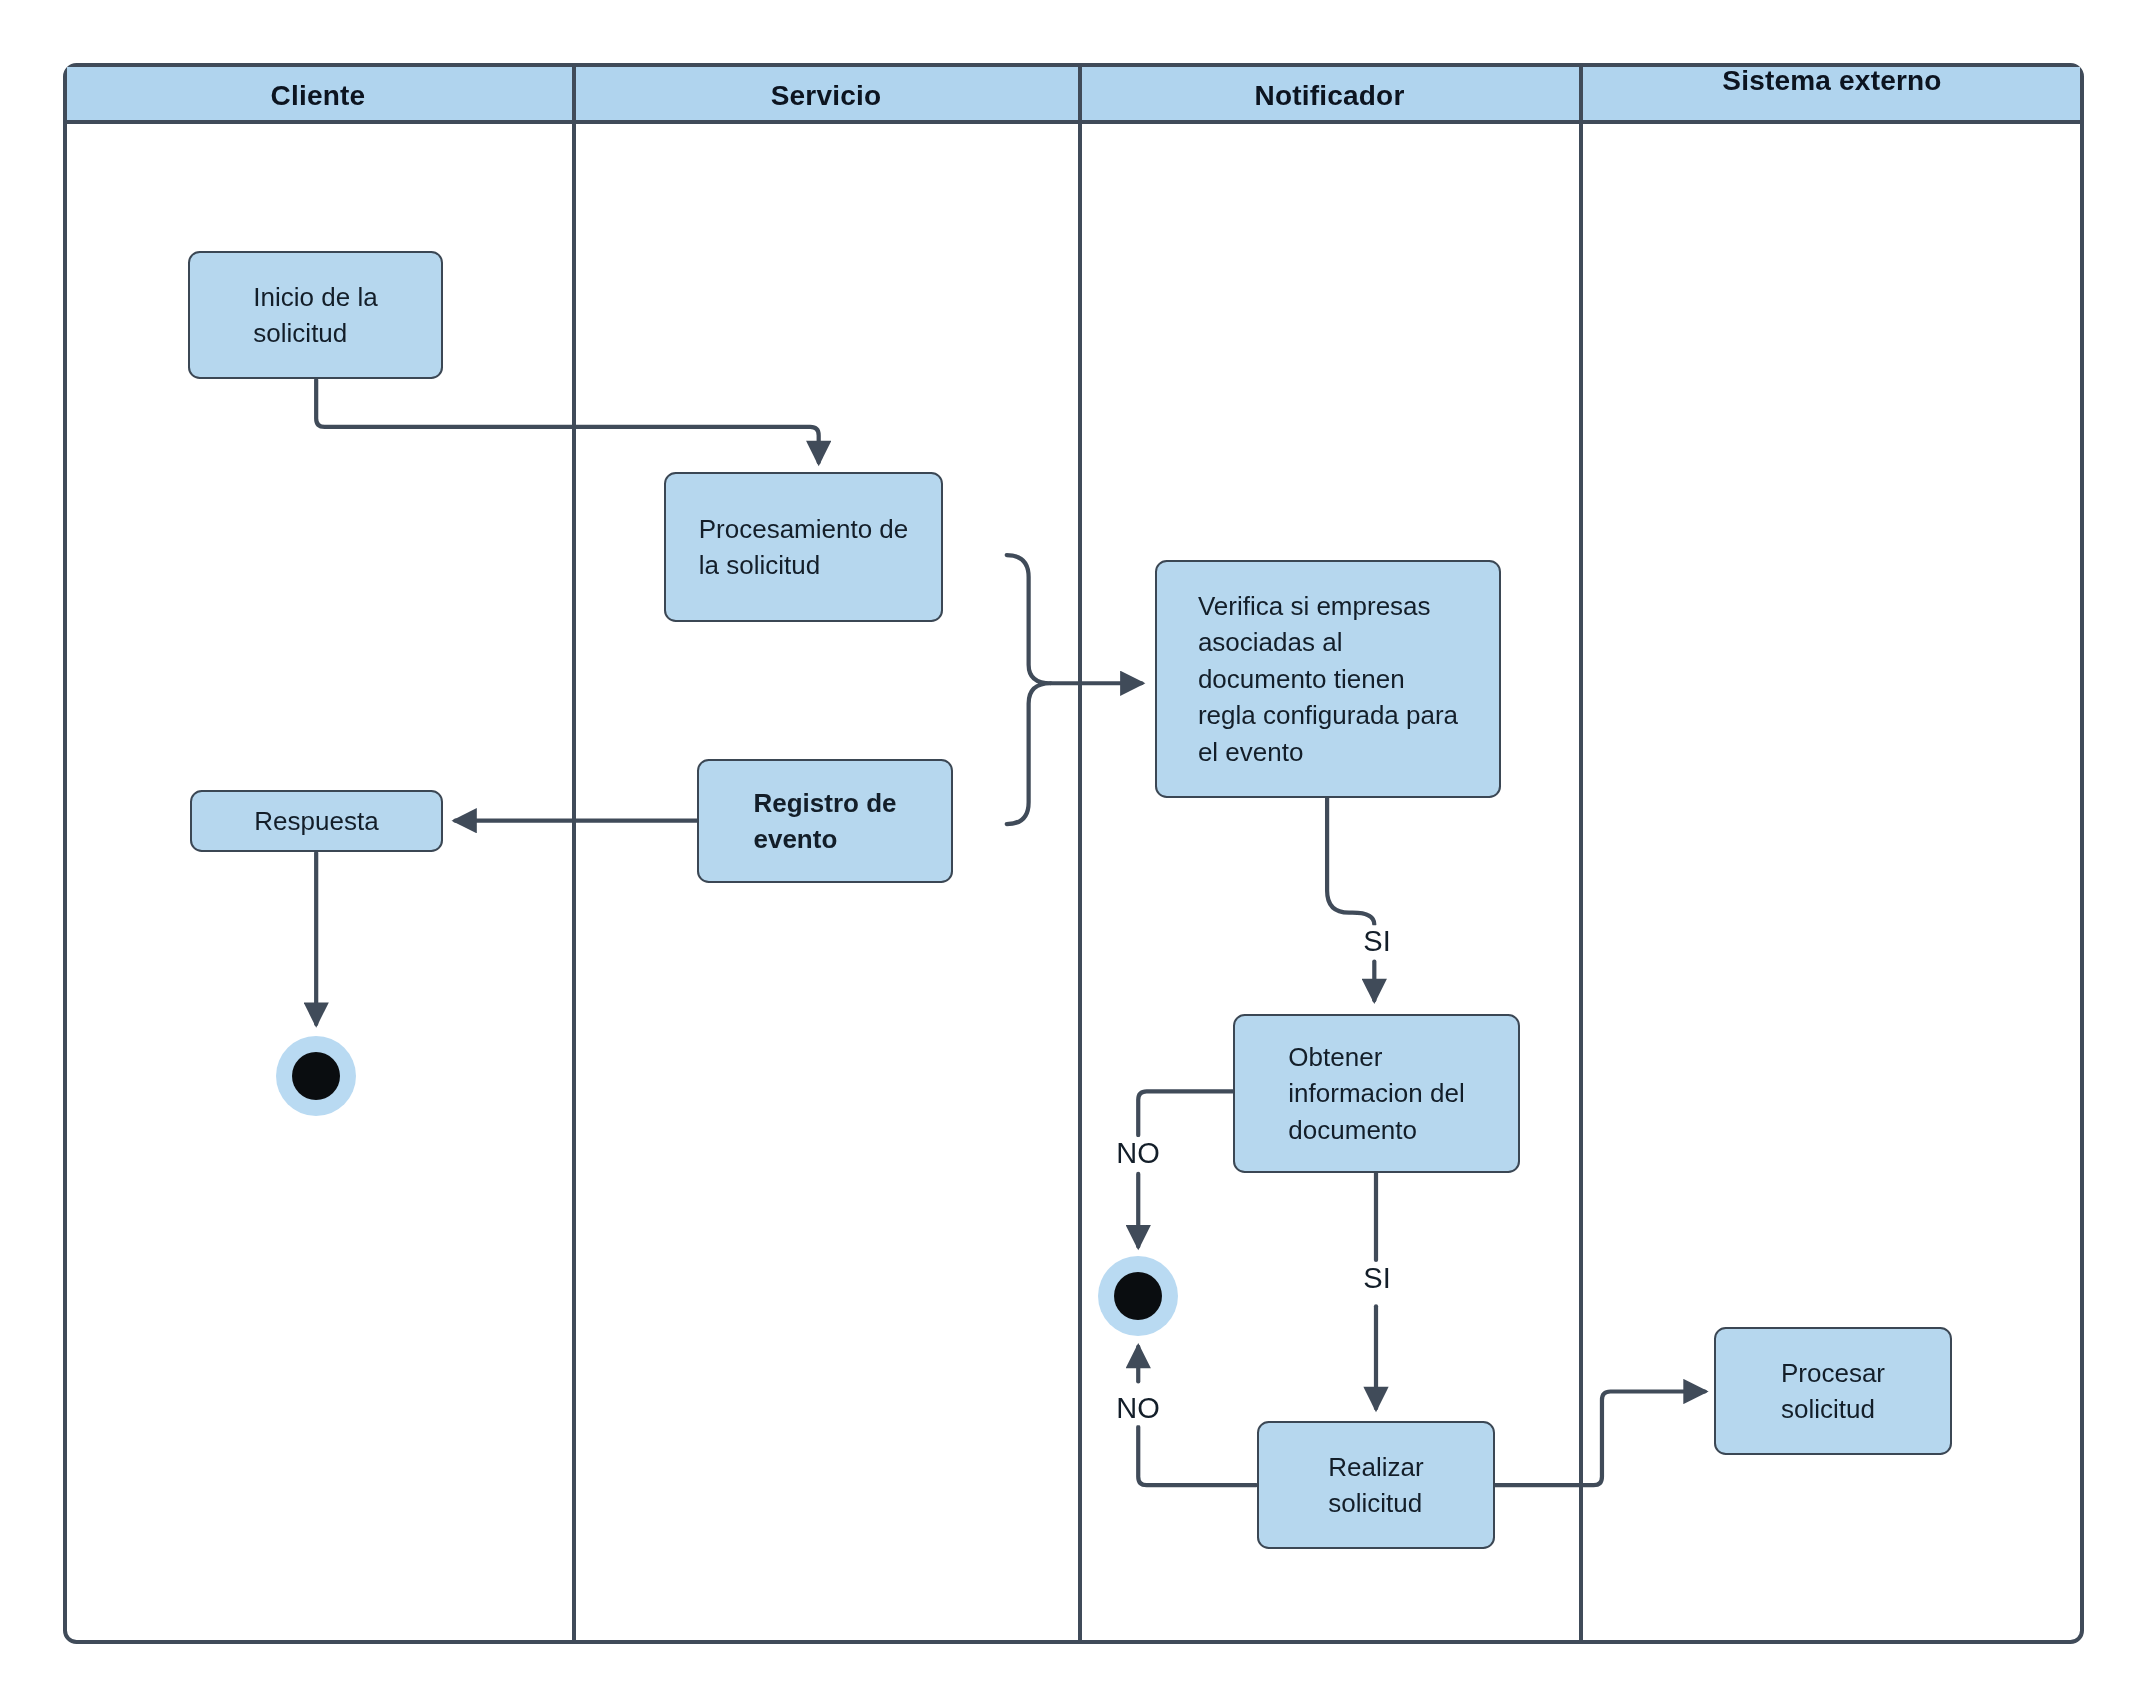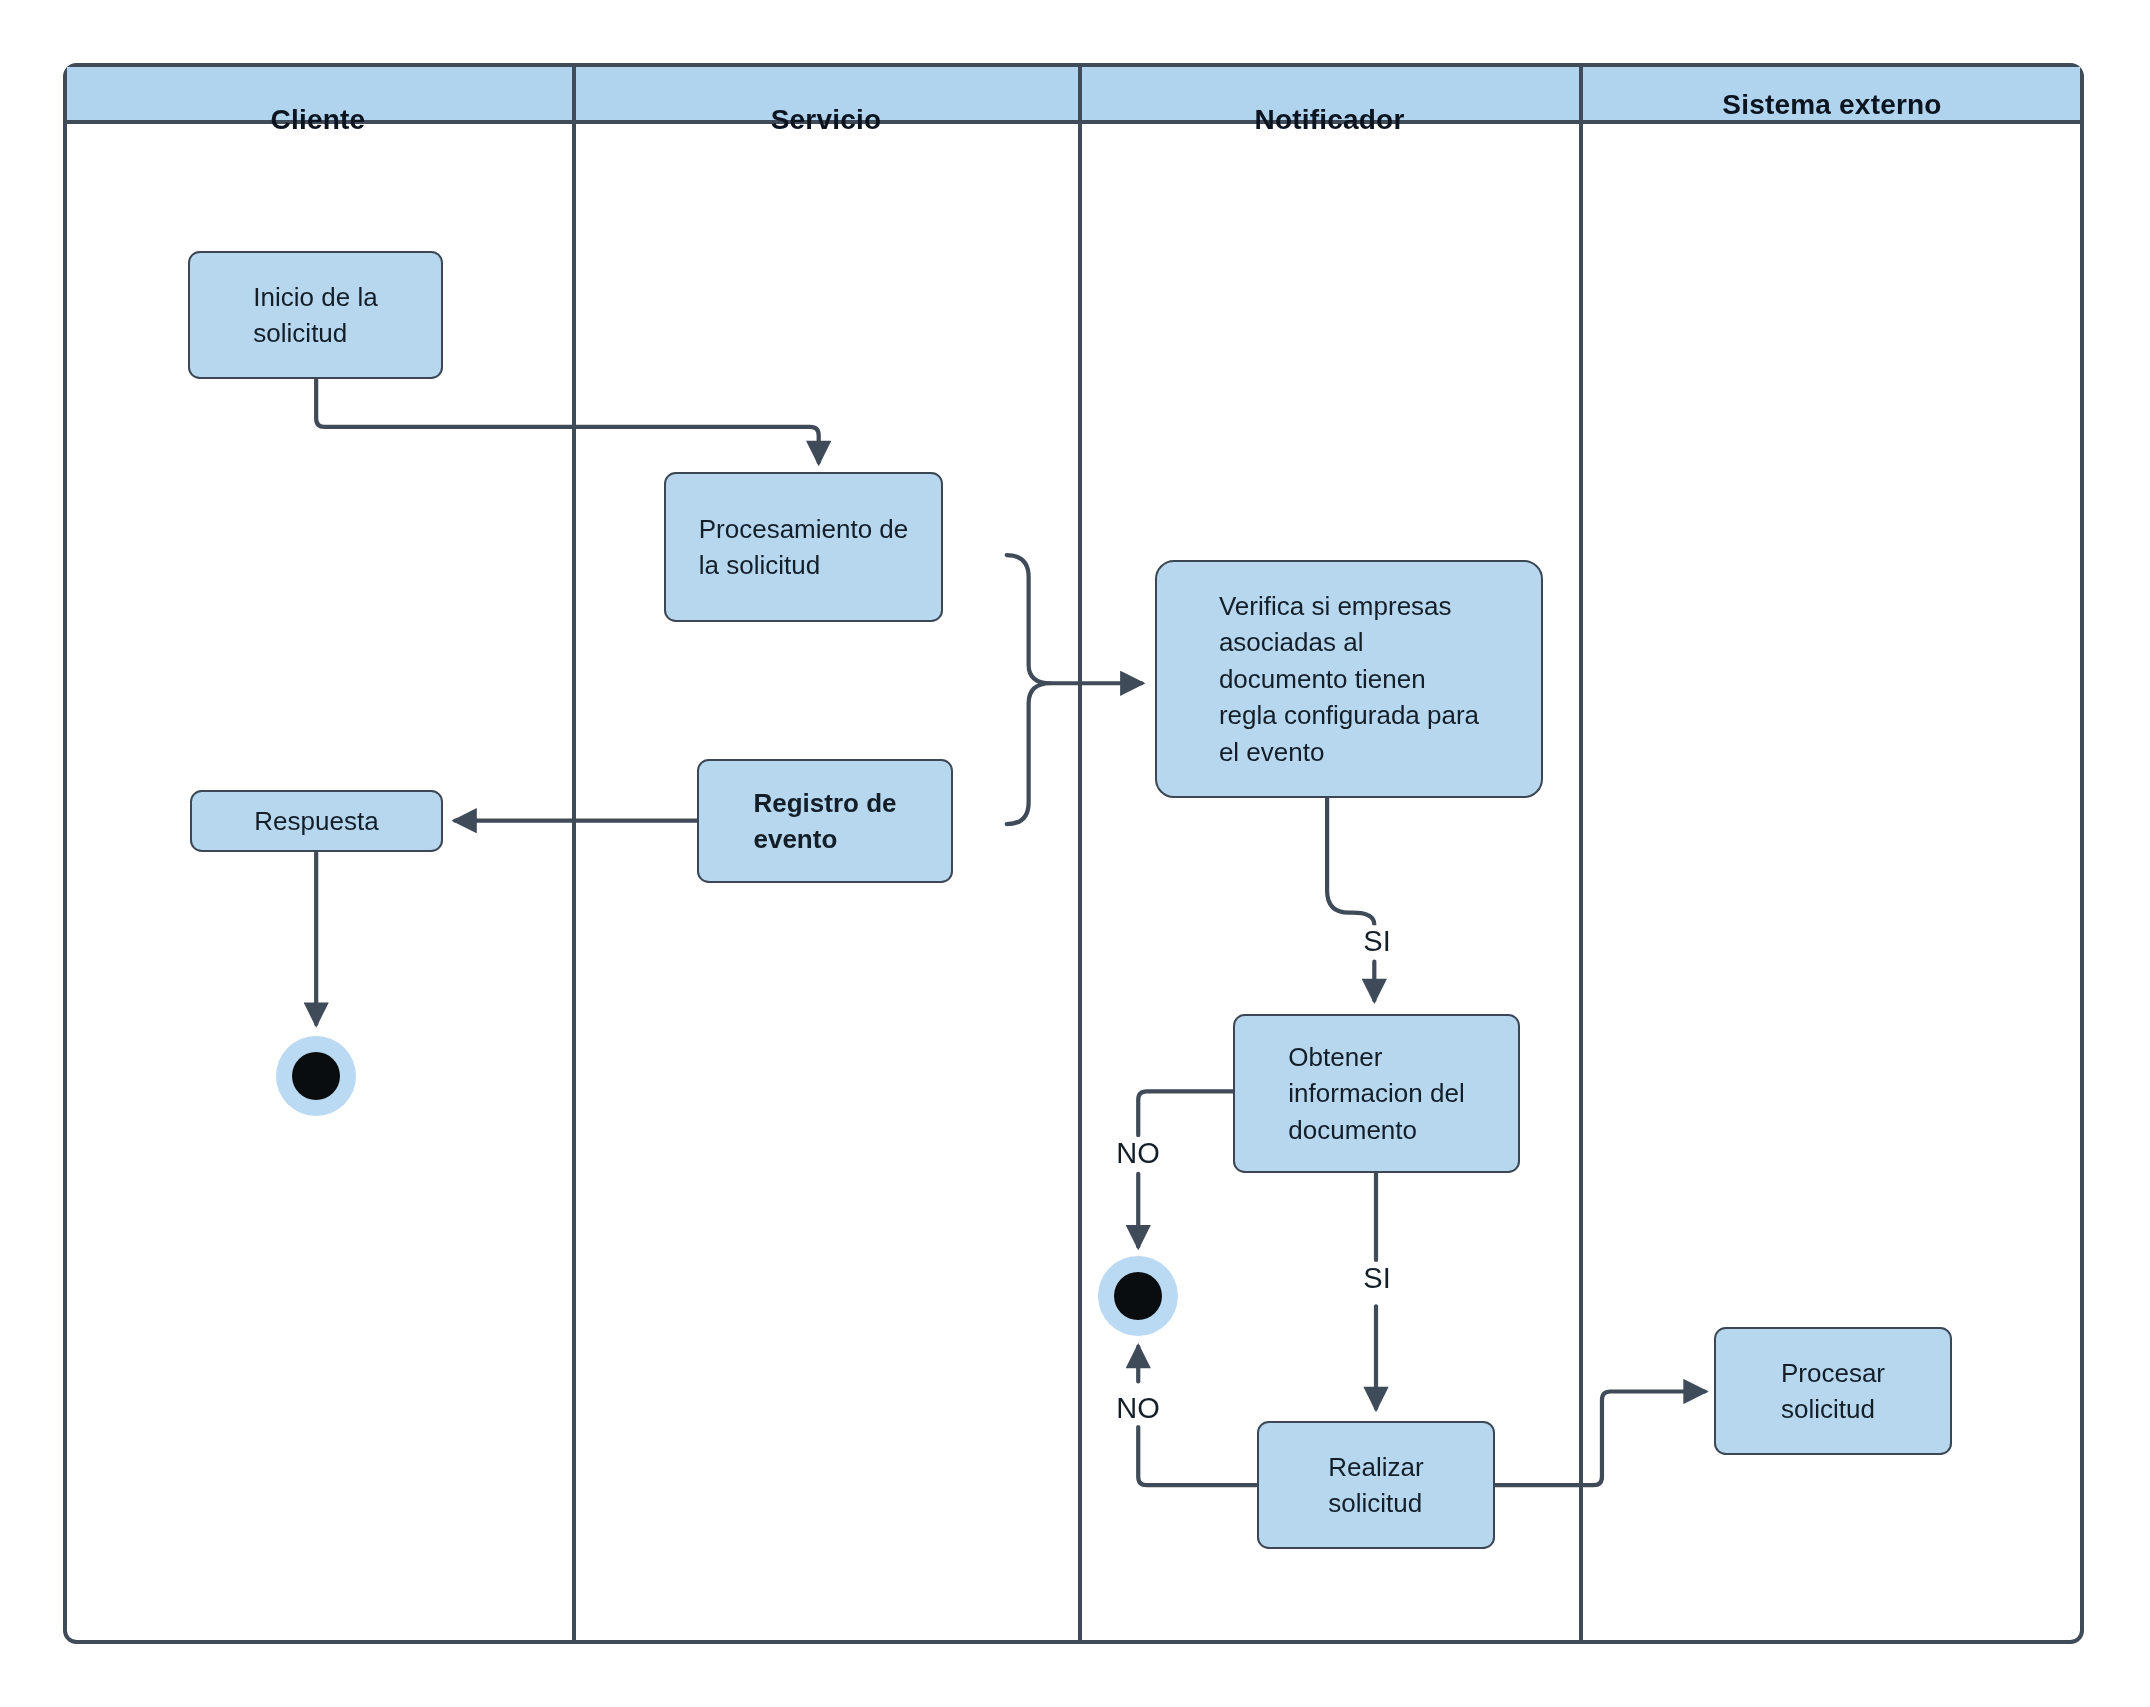--- a/index.html
+++ b/index.html
@@ -3,21 +3,21 @@
 <meta charset="utf-8">
 <style>
   html,body{margin:0;padding:0;background:#ffffff;}
   #stage{position:relative;width:2150px;height:1708px;background:#ffffff;overflow:hidden;
          font-family:"Liberation Sans",sans-serif;}
   #frame{position:absolute;box-sizing:border-box;border:4.2px solid var(--line);
          border-radius:13.5px;background:transparent;}
   #header-band{position:absolute;box-sizing:border-box;background:var(--header-fill);
          border-bottom:4.2px solid var(--line);}
   .lane-header{position:absolute;display:flex;align-items:center;justify-content:center;
-         font-size:28px;font-weight:bold;color:#0c1420;letter-spacing:0.2px;margin-top:24px;}
+         font-size:28px;font-weight:bold;color:#0c1420;letter-spacing:0.2px;}
   .divider{position:absolute;width:4.2px;background:var(--line);}
   #edges{position:absolute;left:0;top:0;}
   #edges path{fill:none;stroke:var(--line);stroke-width:5;}
   #edges #arrowhead path{fill:var(--line);stroke:none;}
   .node{position:absolute;box-sizing:border-box;background:var(--shape-fill);
         border:2.5px solid var(--shape-stroke);border-radius:11.8px;
         display:flex;align-items:center;justify-content:center;text-align:left;
         white-space:pre-line;font-size:26px;line-height:1.4;color:var(--text);padding:3.4px 8.4px;}
   .final-outer{position:absolute;border-radius:50%;background:var(--ring-fill);
         display:flex;align-items:center;justify-content:center;}
@@ -56,21 +56,21 @@
       <path d="M1490 1761 L1360 1761 Q1350 1761 1350 1751 L1350 1692" stroke-width="5" stroke-linecap="round" stroke-linejoin="round"></path>
       <path d="M1350 1638 L1350 1597" stroke-width="5" stroke-linecap="round" stroke-linejoin="round" marker-end="url(#arrowhead)"></path>
     </svg>
 <div class="divider" style="left: 572px; top: 67px; height: 1573px;"></div>
     <div class="divider" style="left: 1078px; top: 67px; height: 1573px;"></div>
     <div class="divider" style="left: 1579px; top: 67px; height: 1573px;"></div>
     <div class="node" style="left: 188px; top: 251px; width: 255px; height: 128px;">Inicio de la
 solicitud</div>
     <div class="node" style="left: 664px; top: 472px; width: 279px; height: 150px;">Procesamiento de
 la solicitud</div>
-    <div class="node" style="left: 1155px; top: 560px; width: 388px; height: 238px; border-radius: 19px;">Verifica si empresas
+    <div class="node" style="left: 1155px; top: 560px; width: 346px; height: 238px;">Verifica si empresas
 asociadas al
 documento tienen
 regla configurada para
 el evento</div>
     <div class="node" style="left: 697px; top: 759px; width: 256px; height: 124px; font-weight: bold;">Registro de
 evento</div>
     <div class="node" style="left: 190px; top: 790px; width: 253px; height: 62px;">Respuesta</div>
     <div class="node" style="left: 1233px; top: 1014px; width: 287px; height: 159px;">Obtener
 informacion del
 documento</div>

